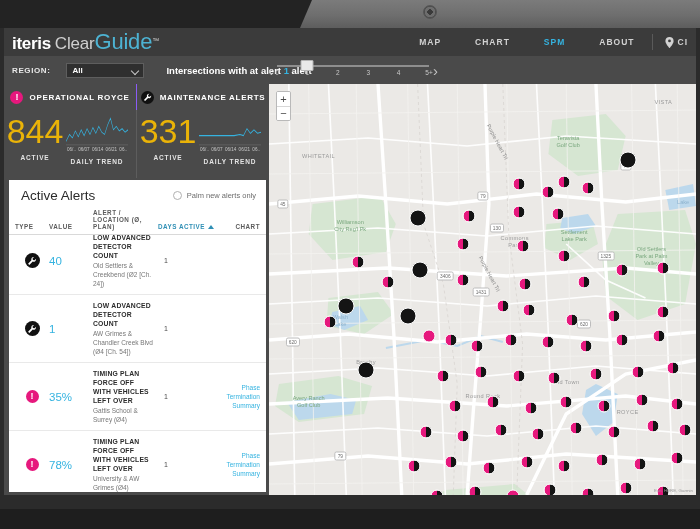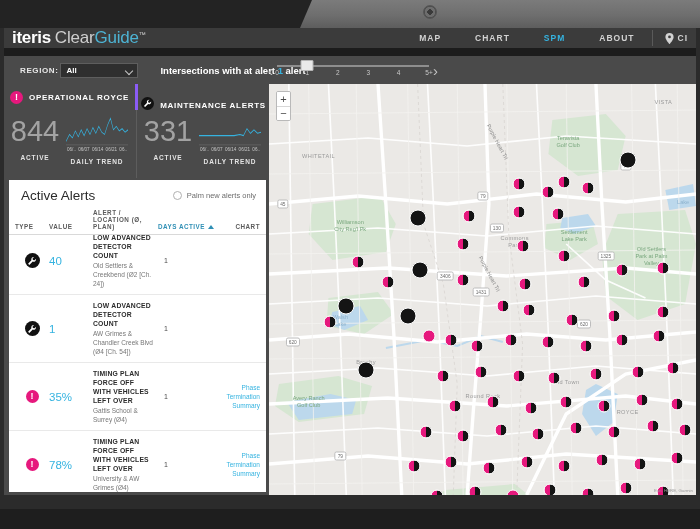--- a/index.html
+++ b/index.html
@@ -40,54 +40,54 @@
     position: absolute; left: 0; top: 28px; width: 4px; bottom: 34px;
     background: #2b2b2b;
   }
   .frame-right {
     position: absolute; right: 0; top: 28px; width: 4px; bottom: 34px;
     background: #2b2b2b;
   }
 
   
   .topnav {
-    position: absolute; left: 4px; top: 28px; width: 692px; height: 20px;
+    position: absolute; left: 4px; top: 28px; width: 692px; height: 28px;
     background: #3b3b3b;
     display: flex; align-items: center; justify-content: space-between;
   }
   .brand {
     display: flex; align-items: baseline; gap: 4px;
     padding-left: 8px; width: 270px;
   }
   .brand-iteris {
     color: #ffffff; font-size: 17px; font-weight: bold; letter-spacing: -0.3px;
   }
   .brand-clear { color: #cfcfcf; font-size: 17px; font-weight: 300; letter-spacing: -0.2px; }
-  .brand-guide { color: #4db3d3; font-size: 17px; font-weight: 300; letter-spacing: -0.2px; }
+  .brand-guide { color: #4db3d3; font-size: 22px; font-weight: 300; letter-spacing: -0.2px; }
   .brand-tm { color: #cfcfcf; font-size: 7px; position: relative; top: -6px; }
 
   .nav-spacer { flex: 1; }
   .nav-items { display: flex; align-items: center; height: 28px; }
   .nav-item {
     color: #d2d2d2; font-size: 8.5px; font-weight: bold; letter-spacing: 1px;
     padding: 0 17px; line-height: 28px; cursor: pointer;
   }
   .nav-item.active { color: #35b3e0; }
   .nav-div { width: 1px; height: 16px; background: #5a5a5a; }
   .nav-city { display: flex; align-items: center; gap: 4px; padding: 0 8px 0 12px; }
   .pin-icon { width: 9px; height: 11px; flex: none; }
   .nav-city-label { color: #d2d2d2; font-size: 8.5px; font-weight: bold; letter-spacing: 1px; white-space: nowrap; }
 
   
   .subhead {
     position: absolute; left: 4px; top: 56px; width: 692px; height: 28px;
     background: #4a4a4a;
     display: flex; align-items: center;
   }
-  .region-wrap { display: flex; align-items: center; gap: 2px; padding-left: 16px; }
+  .region-wrap { display: flex; align-items: center; gap: 16px; padding-left: 8px; }
   .region-label { color: #e7e7e7; font-size: 8px; font-weight: bold; letter-spacing: 0.6px; }
   .region-select {
     position: relative;
     width: 78px; height: 15px; background: #2f2f2f; border: 1px solid #5e5e5e;
     display: flex; align-items: center; padding: 0 5px;
   }
   .region-value { color: #ffffff; font-size: 8px; font-weight: bold; }
   .region-caret {
     position: absolute; right: 5px; top: 4px;
     width: 6px; height: 6px;
@@ -121,38 +121,38 @@
   
   .left-panel {
     position: absolute; left: 4px; top: 84px; width: 265px; bottom: 34px;
     background: #4a4a4a; overflow: hidden;
   }
   .alert-tabs { display: flex; height: 26px; }
   .alert-tab {
     flex: 1; display: flex; align-items: center; justify-content: center; gap: 6px;
     cursor: pointer;
   }
-  .alert-tab + .alert-tab { border-left: 3px solid #8b5cf6; align-items: flex-end; }
+  .alert-tab + .alert-tab { border-left: 1px solid #8b5cf6; }
   .tab-label { color: #ffffff; font-size: 8px; font-weight: bold; letter-spacing: 0.7px; }
   .badge-op {
     width: 13px; height: 13px; border-radius: 50%; background: #e6187d;
     color: #fff; font-size: 9px; font-weight: bold;
     display: flex; align-items: center; justify-content: center; line-height: 1;
   }
   .badge-mt {
     width: 13px; height: 13px; border-radius: 50%; background: #111;
     display: flex; align-items: center; justify-content: center;
   }
 
   .stats-row { display: flex; height: 68px; }
   .stat-cell { flex: 1; display: flex; align-items: flex-start; padding: 6px 0 0 0; }
   .stat-cell + .stat-cell { border-left: 1px solid #5d5d5d; }
   .stat-num-wrap { width: 62px; text-align: center; }
   .stat-num {
-    color: #a3a3a3; font-size: 29px; font-weight: 300; line-height: 30px;
+    color: #eab308; font-size: 34px; font-weight: 300; line-height: 30px;
     font-family: "Liberation Sans", sans-serif;
   }
   .stat-sub {
     color: #e4e4e4; font-size: 6.5px; font-weight: bold; letter-spacing: 0.9px;
     margin-top: 8px;
   }
   .spark-wrap { flex: 1; padding-right: 8px; }
   .spark-svg { display: block; width: 100%; height: 30px; }
   .spark-ticks {
     display: flex; justify-content: space-between;

